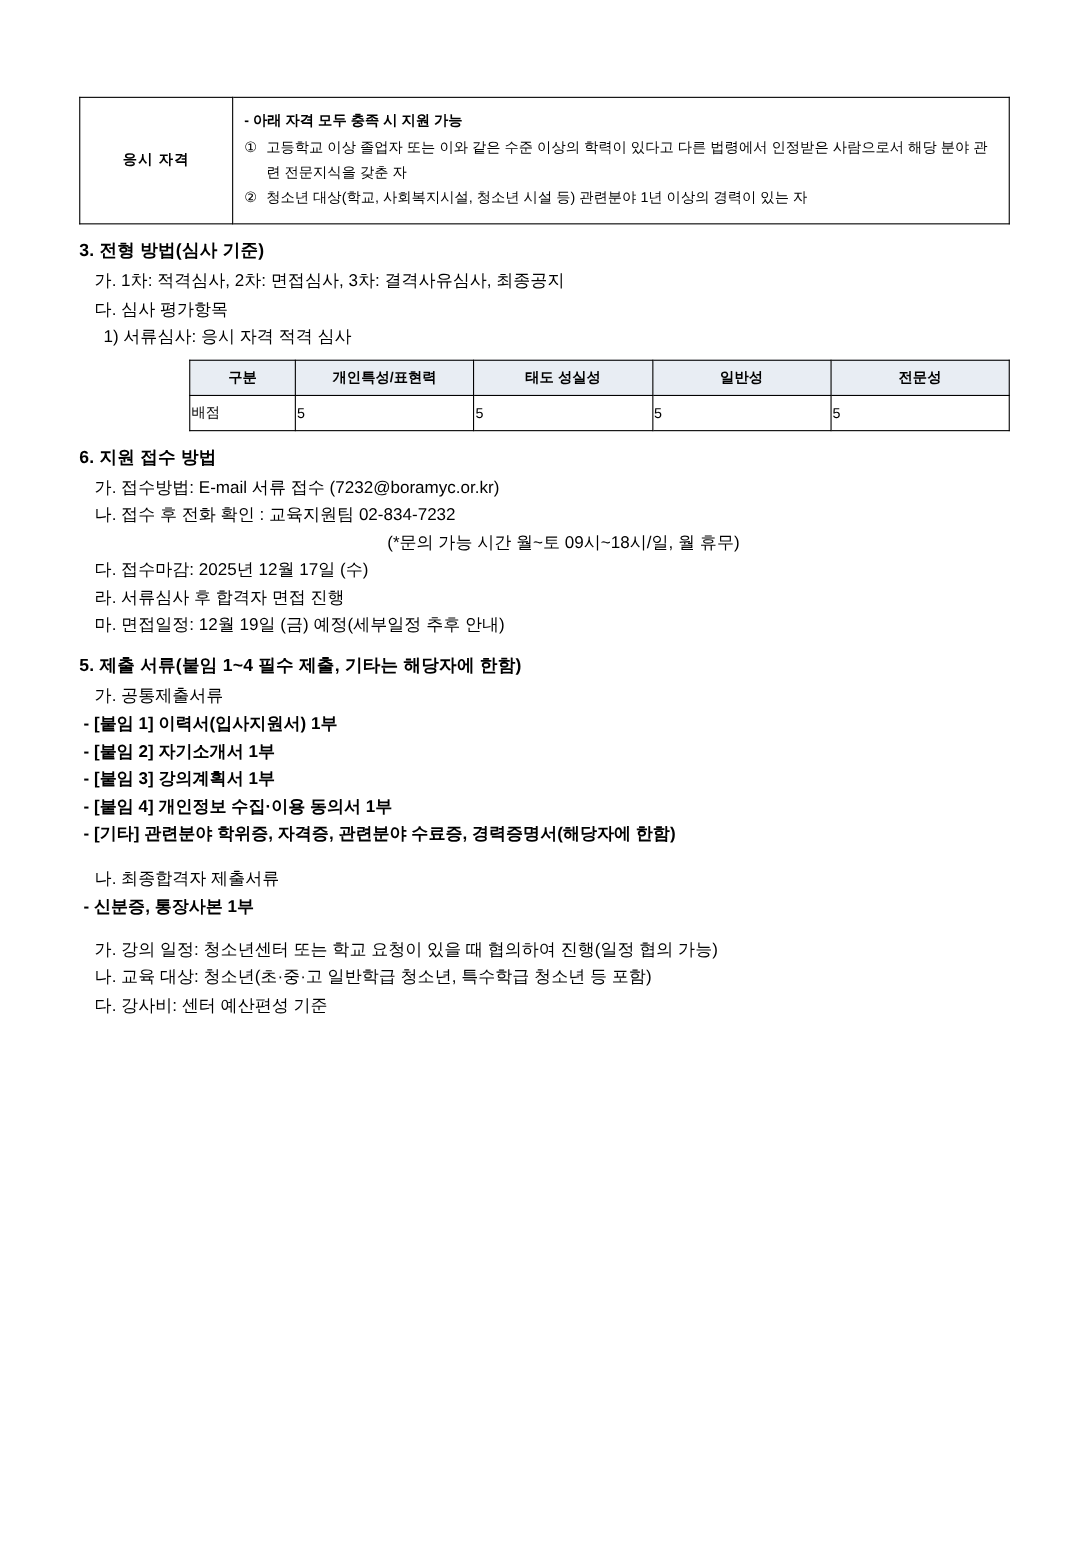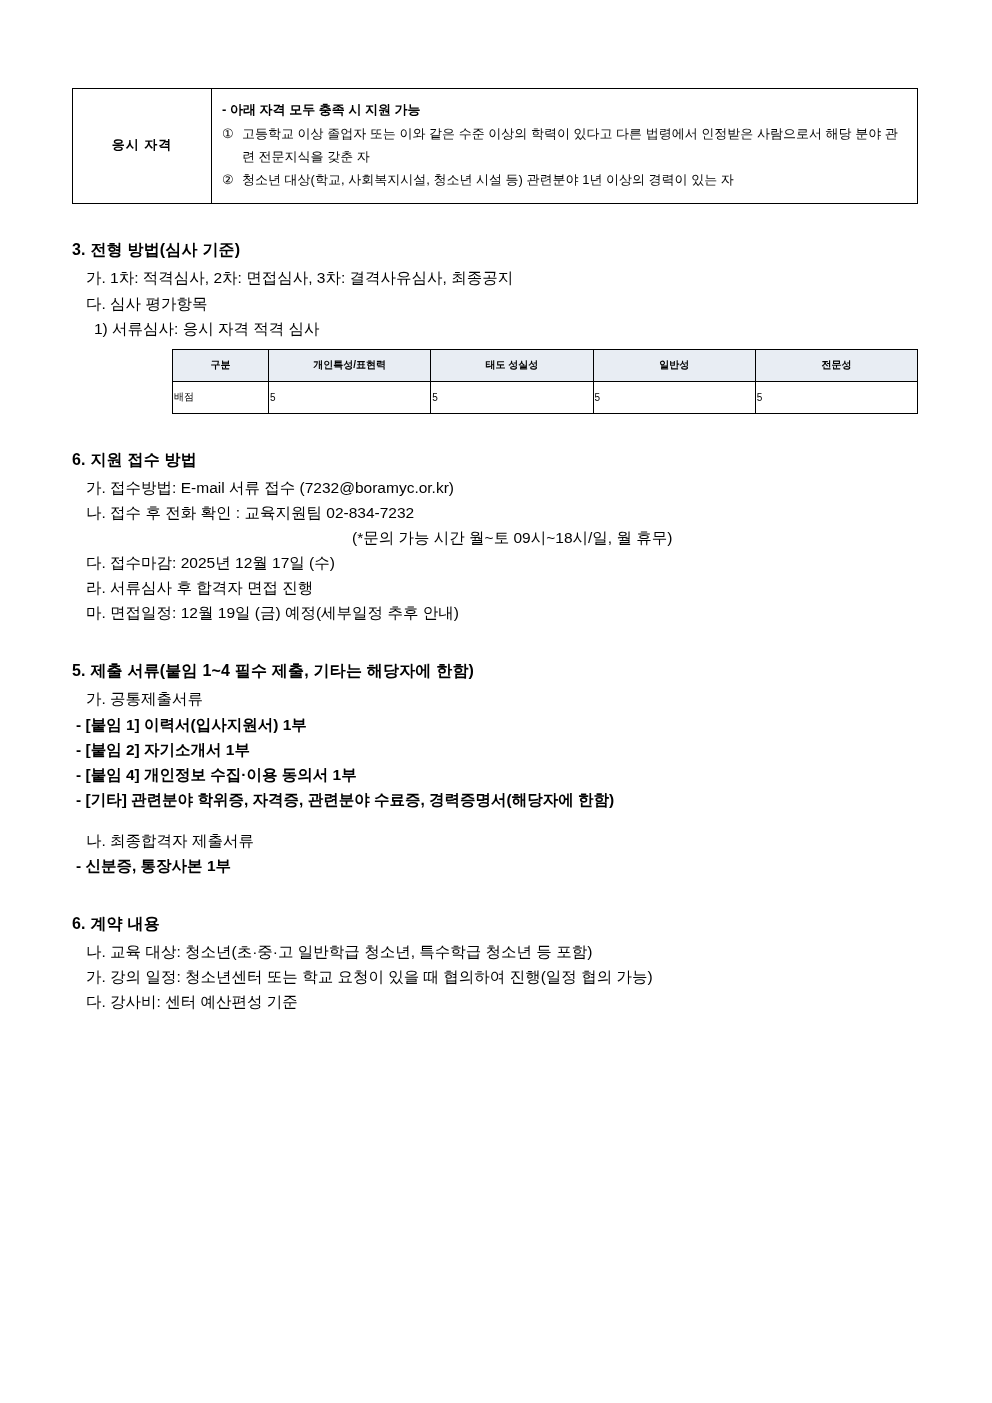--- a/index.html
+++ b/index.html
@@ -62,21 +62,21 @@
   .q-num {
     width: 20px;
     flex: none;
   }
   .q-text {
     flex: 1;
   }
 
   
   .section {
-    margin-top: 36px;
+    margin-top: 14px;
   }
   .sec-title {
     font-weight: bold;
     font-size: 16px;
     margin-bottom: 4px;
     letter-spacing: 0.2px;
   }
   .line {
     font-size: 15.5px;
     line-height: 1.62;
@@ -107,21 +107,21 @@
     margin-top: 8px;
     padding-left: 100px;
   }
   table.score {
     border-collapse: collapse;
     width: 746px;
     table-layout: fixed;
   }
   table.score th, table.score td {
     border: 1px solid #000;
-    font-size: 10px;
+    font-size: 13px;
     height: 29px;
   }
   table.score th {
     background: #e8edf3;
     font-weight: bold;
   }
   table.score col.c1 { width: 96px; }
 </style>
 </head>
 <body>
@@ -191,29 +191,29 @@
       <div class="line">다. 접수마감: 2025년 12월 17일 (수)</div>
       <div class="line">라. 서류심사 후 합격자 면접 진행</div>
       <div class="line">마. 면접일정: 12월 19일 (금) 예정(세부일정 추후 안내)</div>
     </div>
 
     <div class="section">
       <div class="sec-title">5. 제출 서류(붙임 1~4 필수 제출, 기타는 해당자에 한함)</div>
       <div class="line">가. 공통제출서류</div>
       <div class="line dash">- [붙임 1] 이력서(입사지원서) 1부</div>
       <div class="line dash">- [붙임 2] 자기소개서 1부</div>
+      <div class="line dash">- [붙임 3] 강의계획서 1부</div>
       <div class="line dash">- [붙임 4] 개인정보 수집·이용 동의서 1부</div>
       <div class="line dash">- [기타] 관련분야 학위증, 자격증, 관련분야 수료증, 경력증명서(해당자에 한함)</div>
       <div class="spacer"></div>
       <div class="line">나. 최종합격자 제출서류</div>
       <div class="line dash">- 신분증, 통장사본 1부</div>
     </div>
 
     <div class="section">
-      <div class="sec-title">6. 계약 내용</div>
+      <div class="line">가. 강의 일정: 청소년센터 또는 학교 요청이 있을 때 협의하여 진행(일정 협의 가능)</div>
       <div class="line">나. 교육 대상: 청소년(초·중·고 일반학급 청소년, 특수학급 청소년 등 포함)</div>
-      <div class="line">가. 강의 일정: 청소년센터 또는 학교 요청이 있을 때 협의하여 진행(일정 협의 가능)</div>
       <div class="line">다. 강사비: 센터 예산편성 기준</div>
     </div>
 
 
   </div>
 </div>
 
 </body></html>

